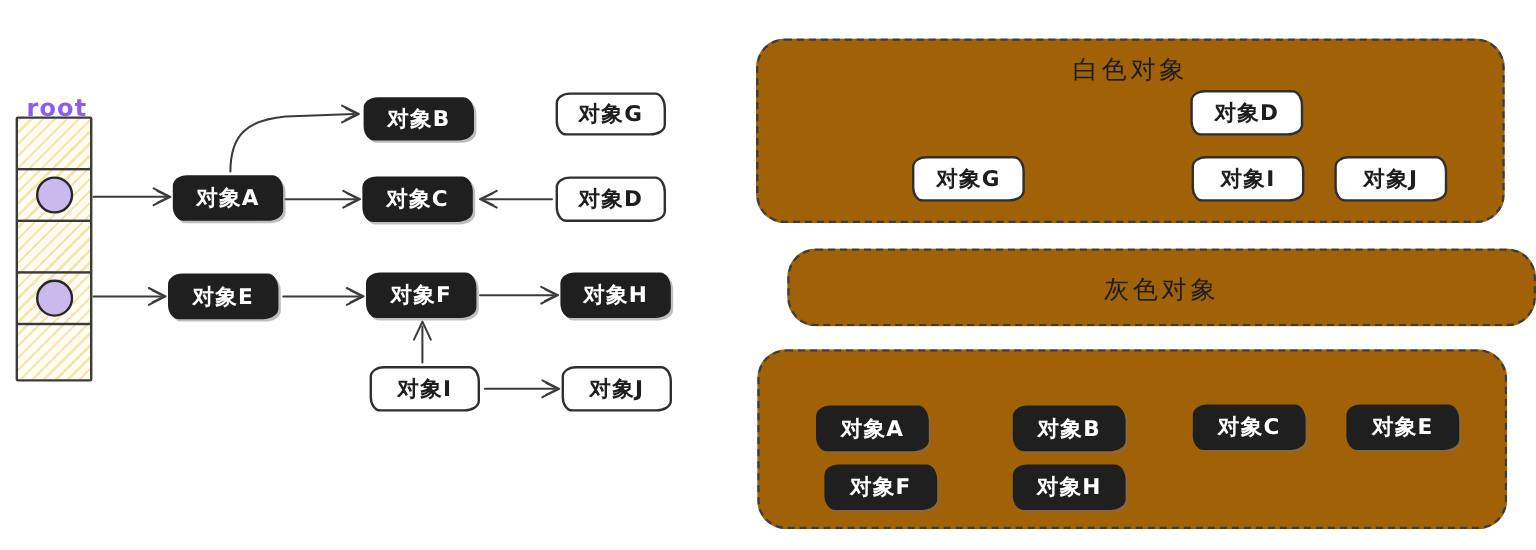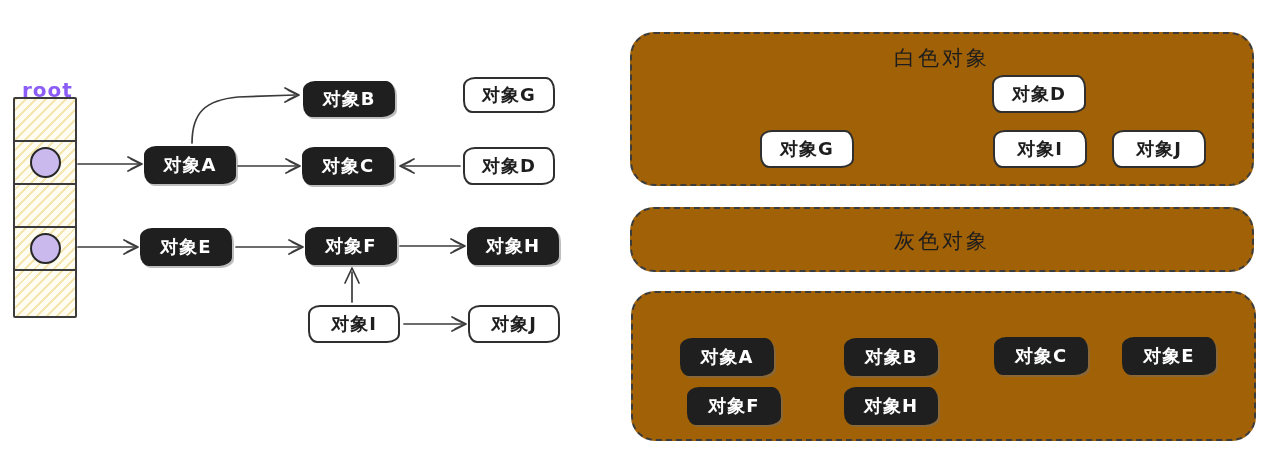--- a/index.html
+++ b/index.html
@@ -128,21 +128,21 @@
 <div class="node white" style="left:468px;top:305px;">对象J</div>
 
 <div class="panel" style="left:630px;top:32px;width:624px;height:154px;">
   <div class="panel-title" style="top:10px;">白色对象</div>
   <div class="chip white" style="left:128px;top:96px;">对象G</div>
   <div class="chip white" style="left:360px;top:41px;">对象D</div>
   <div class="chip white" style="left:361px;top:96px;">对象I</div>
   <div class="chip white" style="left:480px;top:96px;">对象J</div>
 </div>
 
-<div class="panel" style="left:630px;top:207px;width:624px;height:65px;">
+<div class="panel" style="left:656px;top:207px;width:624px;height:65px;">
   <div class="panel-title" style="top:18px;">灰色对象</div>
 </div>
 
 <div class="panel" style="left:631px;top:291px;width:625px;height:150px;">
   <div class="chip black" style="left:47px;top:45px;">对象A</div>
   <div class="chip black" style="left:211px;top:45px;">对象B</div>
   <div class="chip black" style="left:361px;top:44px;">对象C</div>
   <div class="chip black" style="left:489px;top:44px;">对象E</div>
   <div class="chip black" style="left:54px;top:94px;">对象F</div>
   <div class="chip black" style="left:211px;top:94px;">对象H</div>

